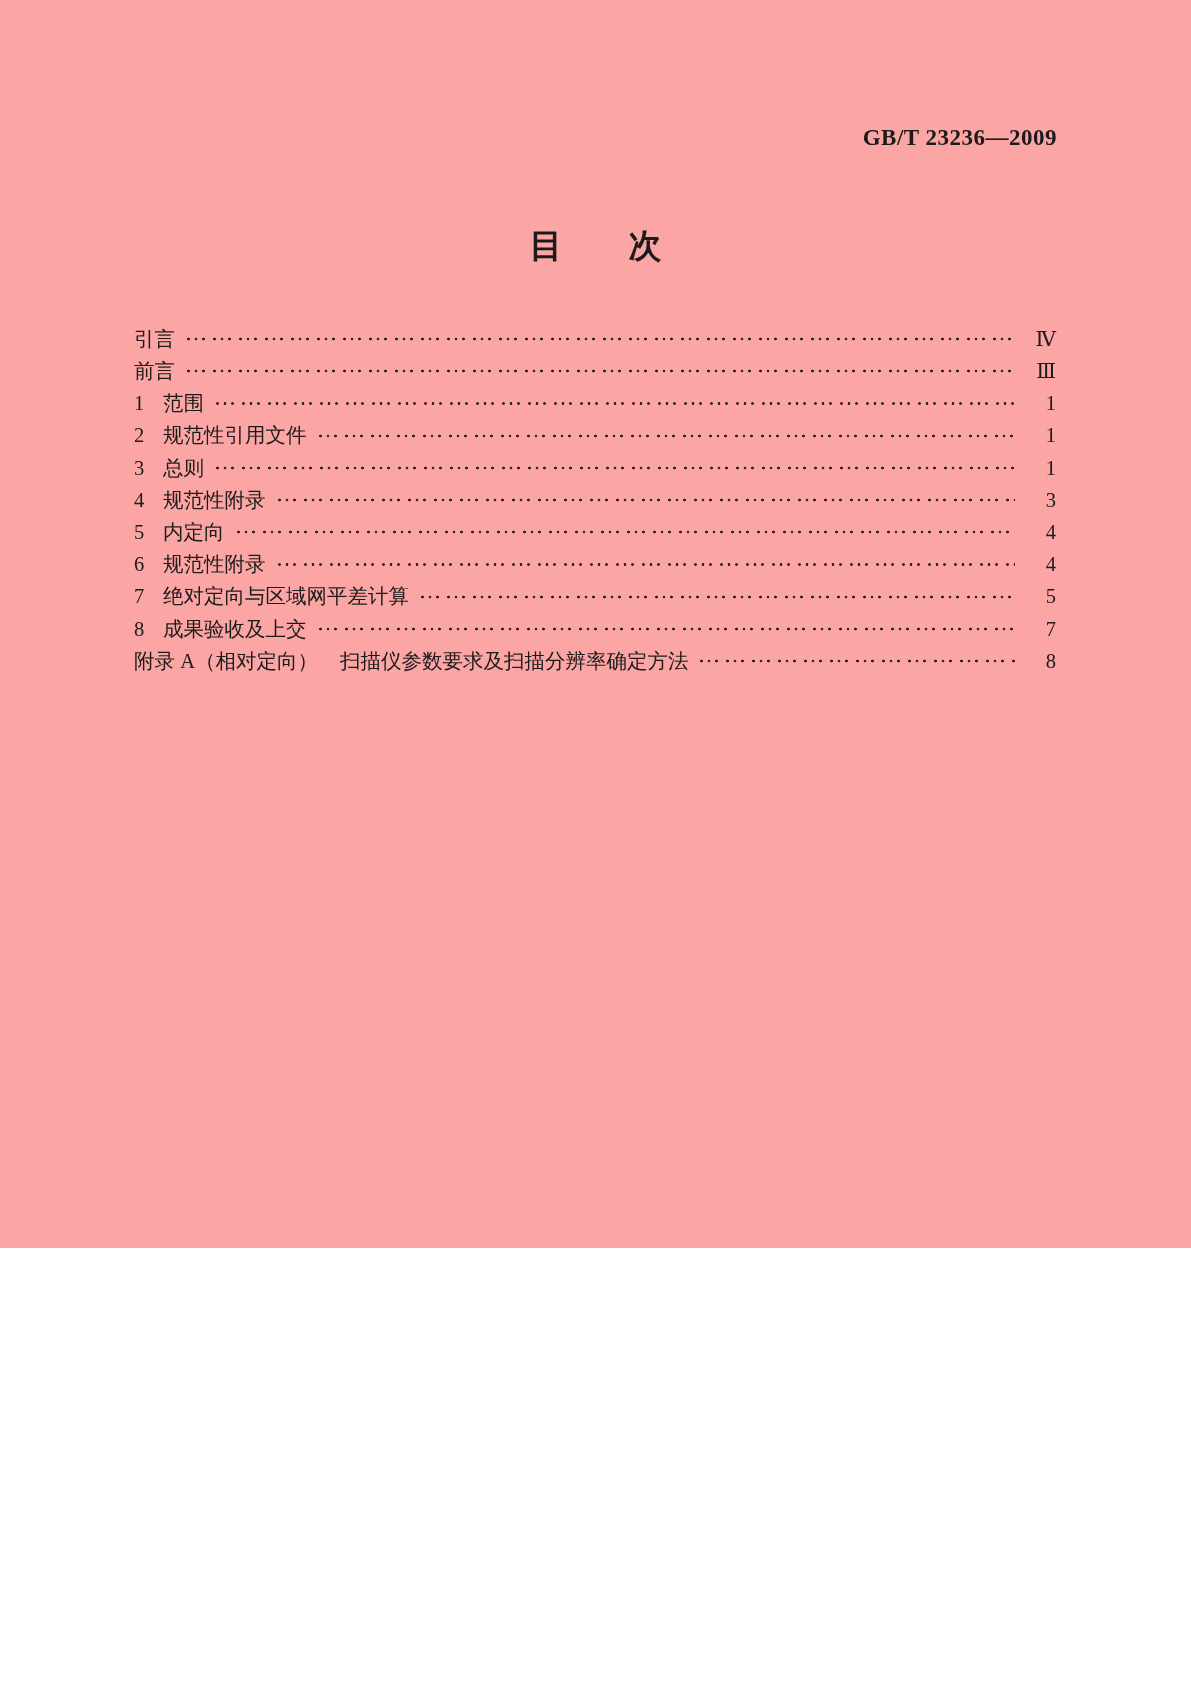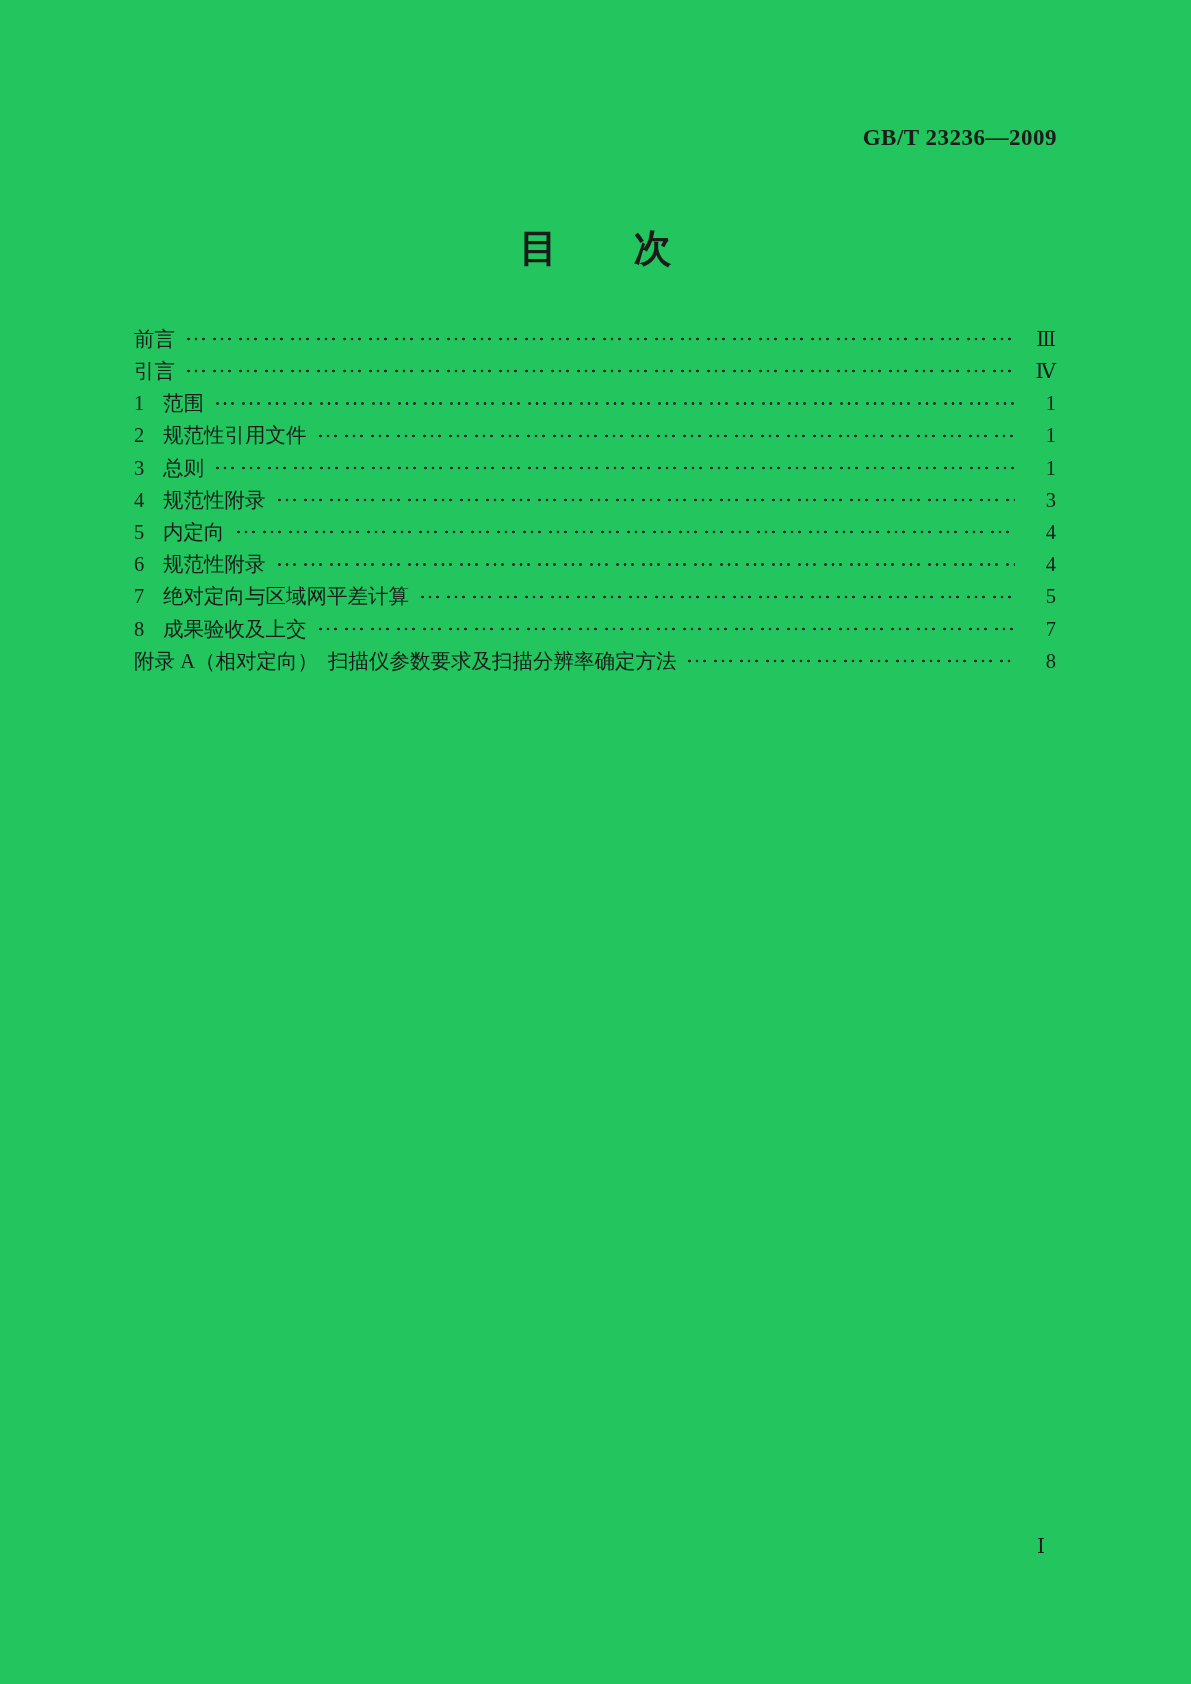--- a/index.html
+++ b/index.html
@@ -1,41 +1,41 @@
 <!DOCTYPE html>
 <html><head>
 <meta charset="utf-8">
 <style>
   html, body { margin: 0; padding: 0; background: #ffffff; }
   .page {
     position: relative;
     width: 1191px;
-    height: 1684px;
-    background: #22c55e;
+    height: 1248px;
+    background: #fca5a5;
     overflow: hidden;
     color: #1b1b1b;
     font-family: "Liberation Serif", "DejaVu Serif", serif;
   }
   .doc-code {
     position: absolute;
     top: 125px;
     right: 134px;
     font-size: 23px;
     font-weight: 700;
     letter-spacing: 0.5px;
     font-family: "Liberation Serif", "DejaVu Serif", serif;
     white-space: pre;
   }
   .doc-title {
     position: absolute;
     top: 229px;
     left: 0;
     width: 100%;
     text-align: center;
-    font-size: 38px;
+    font-size: 33px;
     line-height: 1;
     font-weight: 700;
     font-family: "Liberation Sans", "DejaVu Sans", sans-serif;
     white-space: pre;
   }
   .toc {
     position: absolute;
     left: 134px;
     right: 135px;
     top: 323px;
@@ -45,21 +45,21 @@
     align-items: center;
     height: 32.2px;
     font-size: 20.5px;
     line-height: 1;
   }
   .toc-num {
     flex: 0 0 29px;
     width: 29px;
   }
   .toc-label { white-space: pre; }
-  .toc-sublabel { white-space: pre; margin-left: 10px; }
+  .toc-sublabel { white-space: pre; margin-left: 22px; }
   .toc-dots {
     flex: 1 1 auto;
     align-self: stretch;
     margin: 0 9px 0 10px;
     background-image:
       radial-gradient(circle at 3.5px 50%, #2b2b2b 1.15px, rgba(0,0,0,0) 1.65px),
       radial-gradient(circle at 11px  50%, #2b2b2b 1.15px, rgba(0,0,0,0) 1.65px),
       radial-gradient(circle at 18.5px 50%, #2b2b2b 1.15px, rgba(0,0,0,0) 1.65px);
     background-size: 26px 100%;
     background-repeat: repeat-x;
@@ -82,28 +82,28 @@
 </head>
 <body>
 
 <div class="page">
   <div class="doc-code">GB/T 23236—2009</div>
 
   <div class="doc-title">目　　次</div>
 
   <div class="toc" id="toc-list">
       <div class="toc-row">
+        <span class="toc-label">引言</span>
+        <span class="toc-dots"></span>
+        <span class="toc-page">Ⅳ</span>
+      </div>
+      <div class="toc-row">
         <span class="toc-label">前言</span>
         <span class="toc-dots"></span>
         <span class="toc-page">Ⅲ</span>
-      </div>
-      <div class="toc-row">
-        <span class="toc-label">引言</span>
-        <span class="toc-dots"></span>
-        <span class="toc-page">Ⅳ</span>
       </div>
       <div class="toc-row">
         <span class="toc-num">1</span>
         <span class="toc-label">范围</span>
         <span class="toc-dots"></span>
         <span class="toc-page">1</span>
       </div>
       <div class="toc-row">
         <span class="toc-num">2</span>
         <span class="toc-label">规范性引用文件</span>

